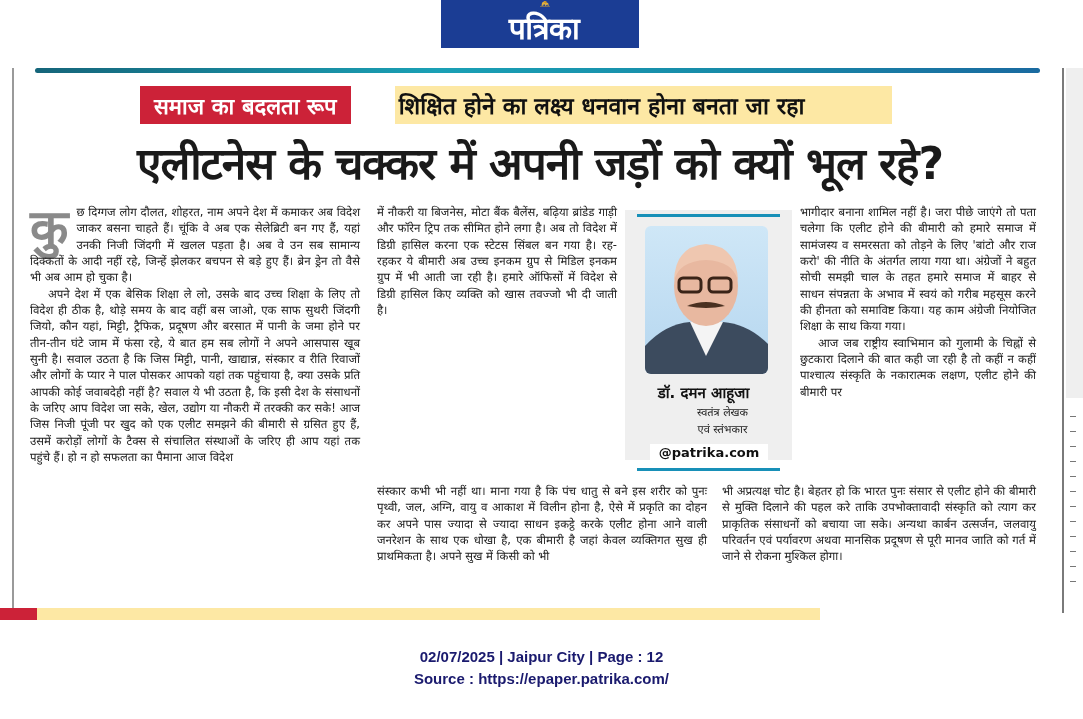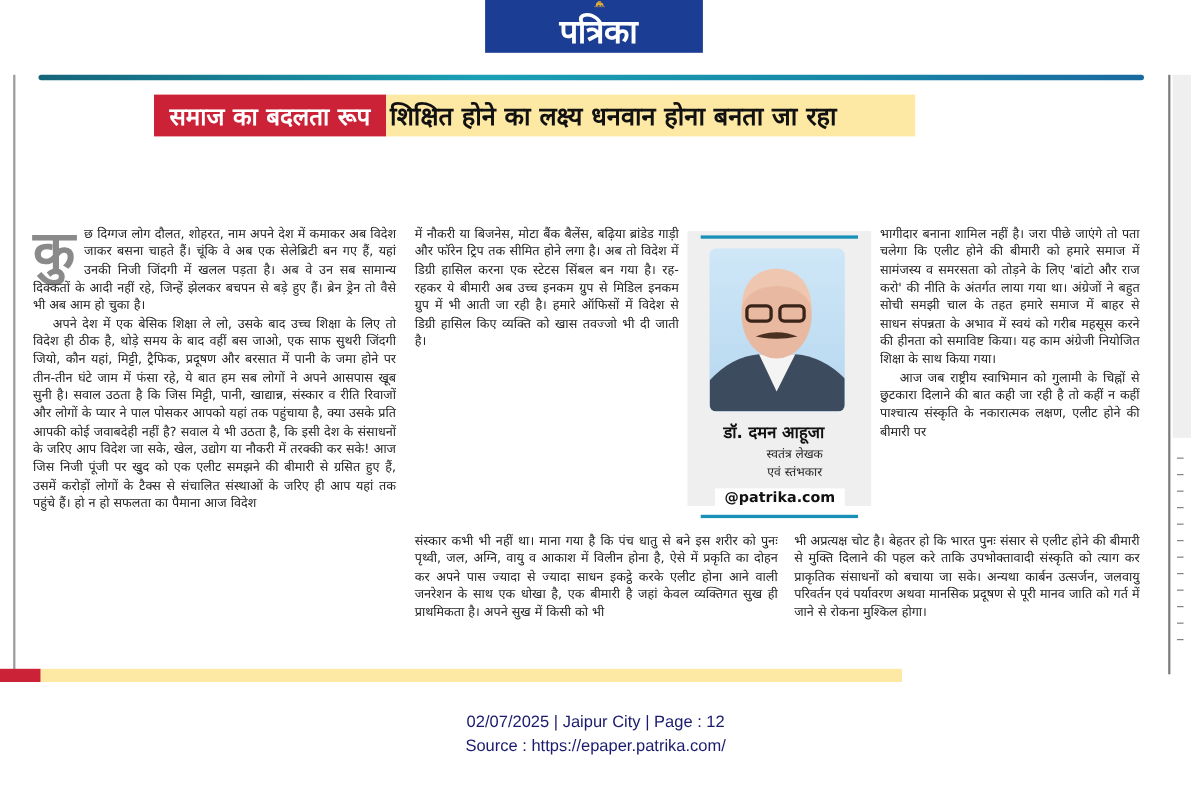--- a/index.html
+++ b/index.html
@@ -11,21 +11,21 @@
   .logo .name { color:#fff; font-family:"DejaVu Sans", sans-serif; font-weight:bold; font-size:30px;
                 margin-left:8px; letter-spacing:-0.5px; }
   .clip { position:absolute; left:0; top:56px; width:1083px; height:565px; }
   .leftrule { position:absolute; left:12px; top:12px; width:2px; height:545px; background:#9a9a9a; }
   .rightrule { position:absolute; left:1062px; top:12px; width:2px; height:545px; background:#7a7a7a; }
   .sidepanel { position:absolute; left:1066px; top:12px; width:17px; height:330px; background:#efefef; }
   .sidemarks { position:absolute; left:1070px; top:360px; width:8px; }
   .sidemarks div { height:1px; background:#777; margin-bottom:14px; width:6px; }
   .toprule { position:absolute; left:35px; top:12px; width:1005px; height:5px; border-radius:3px;
              background:linear-gradient(90deg,#15657a,#1aa0b5 40%,#178aa8 70%,#1a6aa0); }
-  .kicker { position:absolute; left:140px; top:30px; width:692px; height:38px; display:flex; }
+  .kicker { position:absolute; left:140px; top:30px; width:752px; height:38px; display:flex;gap:44px; }
   .kicker .red { background:#cc2238; color:#fff; font-weight:bold; font-size:22px; padding:0 14px;
                  display:flex; align-items:center; white-space:nowrap; }
   .kicker .yellow { flex:1; background:#fde8a4; color:#111; font-weight:bold; font-size:23px;
                     padding-left:4px; display:flex; align-items:center; white-space:nowrap; }
   .headline { position:absolute; left:40px; top:76px; width:1000px; text-align:center; font-weight:bold;
               font-size:44px; line-height:64px; color:#1a1a1a; letter-spacing:-1px; white-space:nowrap; }
   .col { position:absolute; font-family:"DejaVu Sans", sans-serif; font-size:11.5px; line-height:16.35px;
          text-align:justify; color:#222; }
   .col p { margin:0; text-indent:18px; }
   .col p.first { text-indent:0; }
@@ -40,21 +40,21 @@
   .author .photo { position:absolute; left:20px; top:16px; width:123px; height:148px; border-radius:6px;
                    background:linear-gradient(#cfe7f7,#b5d6ef); overflow:hidden; }
   .author .name { position:absolute; left:0; top:172px; width:157px; text-align:center; font-weight:bold; font-size:15px; color:#111; }
   .author .role { position:absolute; left:0; width:195px; text-align:center; font-size:11px; color:#222; }
   .author .handle { position:absolute; left:25px; top:234px; width:118px; height:18px; background:#fff; text-align:center;
                     font-weight:bold; font-size:13px; line-height:18px; color:#111; }
   .bottom-strip { position:absolute; left:0; top:552px; width:820px; height:12px; display:flex; }
   .bottom-strip .r { width:37px; background:#cc2238; }
   .bottom-strip .y { flex:1; background:#fde8a4; }
   .footer { position:absolute; left:0; top:646px; width:1083px; text-align:center; color:#1a1a6e;
-            font-family:"Liberation Sans", sans-serif; font-size:15px; line-height:22px; }
+            font-family:"Liberation Sans", sans-serif; font-size:15px; line-height:22px;font-weight:bold; }
 </style>
 </head>
 <body>
 
 <div class="logo">
   <svg class="lion" viewBox="0 0 64 40">
     <rect x="4" y="34" width="56" height="3" fill="#d9a632"></rect>
     <path d="M12 33 L14 22 Q14 14 22 12 Q26 4 34 6 Q40 8 40 14 L46 16 Q52 18 52 26 L54 33 L48 33 L46 26 L40 28 L38 33 L32 33 L32 26 L24 26 L22 33 Z" fill="#e0b040"></path>
     <circle cx="34" cy="12" r="7" fill="#c8902a"></circle>
   </svg>
@@ -79,20 +79,21 @@
       <div></div>
       <div></div>
   </div>
   <div class="toprule"></div>
 
   <div class="kicker">
     <div class="red">समाज का बदलता रूप</div>
     <div class="yellow">शिक्षित होने का लक्ष्य धनवान होना बनता जा रहा</div>
   </div>
 
+  <div class="headline">एलीटनेस के चक्कर में अपनी जड़ों को क्यों भूल रहे?</div>
 
   <div class="col col1">
     <p class="first"><span class="dropcap">कु</span><span>छ दिग्गज लोग दौलत, शोहरत, नाम अपने देश में कमाकर अब विदेश जाकर बसना चाहते हैं। चूंकि वे अब एक सेलेब्रिटी बन गए हैं, यहां उनकी निजी जिंदगी में खलल पड़ता है। अब वे उन सब सामान्य दिक्कतों के आदी नहीं रहे, जिन्हें झेलकर बचपन से बड़े हुए हैं। ब्रेन ड्रेन तो वैसे भी अब आम हो चुका है।</span></p>
     <p>अपने देश में एक बेसिक शिक्षा ले लो, उसके बाद उच्च शिक्षा के लिए तो विदेश ही ठीक है, थोड़े समय के बाद वहीं बस जाओ, एक साफ सुथरी जिंदगी जियो, कौन यहां, मिट्टी, ट्रैफिक, प्रदूषण और बरसात में पानी के जमा होने पर तीन-तीन घंटे जाम में फंसा रहे, ये बात हम सब लोगों ने अपने आसपास खूब सुनी है। सवाल उठता है कि जिस मिट्टी, पानी, खाद्यान्न, संस्कार व रीति रिवाजों और लोगों के प्यार ने पाल पोसकर आपको यहां तक पहुंचाया है, क्या उसके प्रति आपकी कोई जवाबदेही नहीं है? सवाल ये भी उठता है, कि इसी देश के संसाधनों के जरिए आप विदेश जा सके, खेल, उद्योग या नौकरी में तरक्की कर सके! आज जिस निजी पूंजी पर खुद को एक एलीट समझने की बीमारी से ग्रसित हुए हैं, उसमें करोड़ों लोगों के टैक्स से संचालित संस्थाओं के जरिए ही आप यहां तक पहुंचे हैं। हो न हो सफलता का पैमाना आज विदेश</p>
   </div>
 
   <div class="col col2">
     <p class="first">में नौकरी या बिजनेस, मोटा बैंक बैलेंस, बढ़िया ब्रांडेड गाड़ी और फॉरेन ट्रिप तक सीमित होने लगा है। अब तो विदेश में डिग्री हासिल करना एक स्टेटस सिंबल बन गया है। रह-रहकर ये बीमारी अब उच्च इनकम ग्रुप से मिडिल इनकम ग्रुप में भी आती जा रही है। हमारे ऑफिसों में विदेश से डिग्री हासिल किए व्यक्ति को खास तवज्जो भी दी जाती है।</p>
   </div>
   <div class="col col2b">

